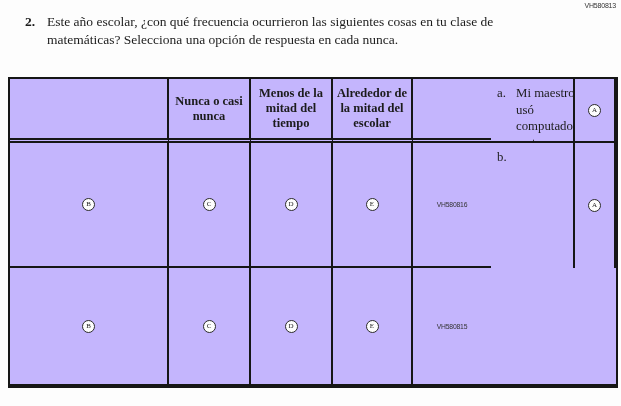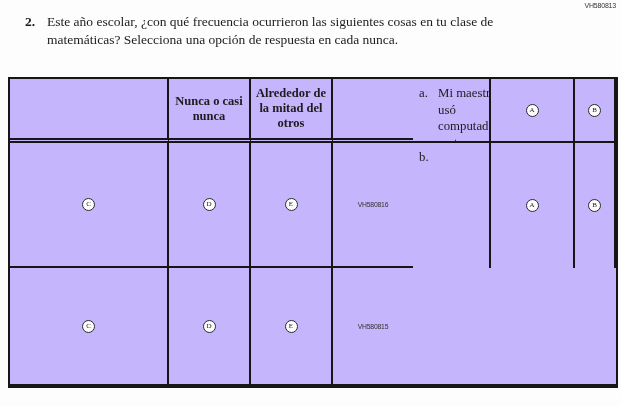--- a/index.html
+++ b/index.html
@@ -83,21 +83,22 @@
 
 <div class="question">
   <span class="q-num">2.</span>
   <span class="q-text"><span>Este año escolar, ¿con qué frecuencia ocurrieron las siguientes cosas en tu clase de matemáticas? Selecciona </span><span class="bold">una</span><span> opción de respuesta en cada nunca.</span></span>
 </div>
 
 <div class="qtable">
 
   <div class="cell hdr"></div>
   <div class="cell hdr">Nunca o casi nunca</div>
-  <div class="cell hdr">Alrededor de la mitad del otros</div>
+  <div class="cell hdr">Menos de la mitad del tiempo</div>
+  <div class="cell hdr">Alrededor de la mitad del escolar</div>
   <div class="cell hdr last-col"></div>
 
   <div class="cell stmt">
     <span class="row-label">a.</span>
     <span class="row-text">Mi maestro usó computadoras u otros dispositivos digitales al enseñar matemáticas a mi clase.</span>
   </div>
   <div class="cell opt">
     <span class="bubble">A</span>
   </div>
   <div class="cell opt">

